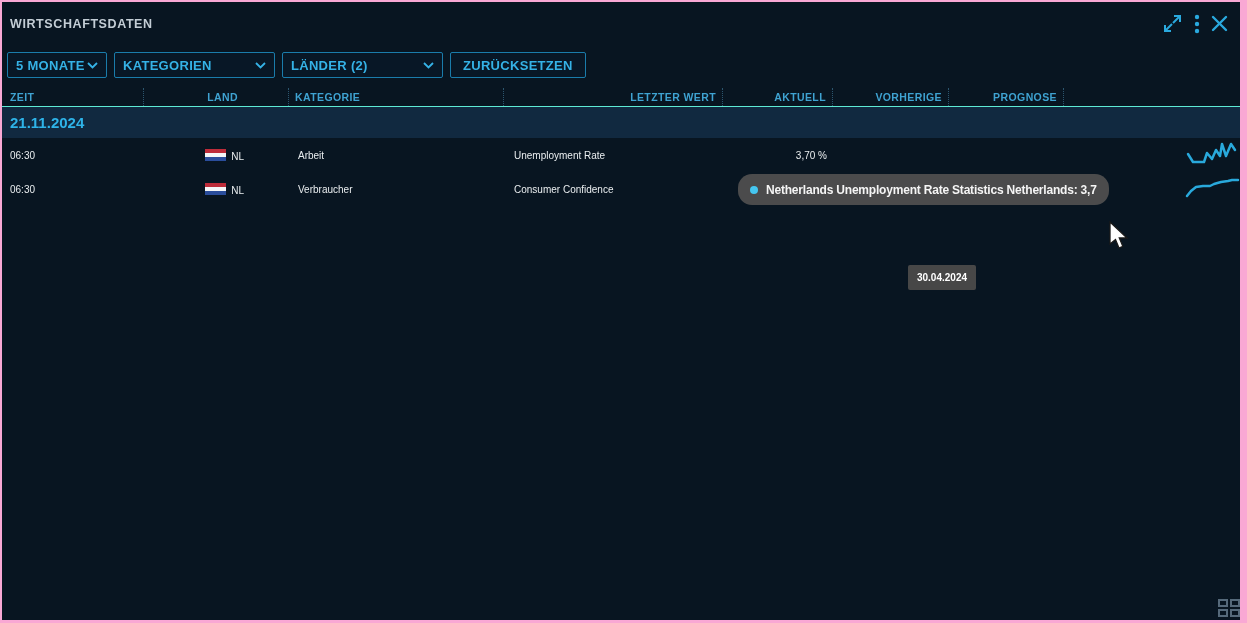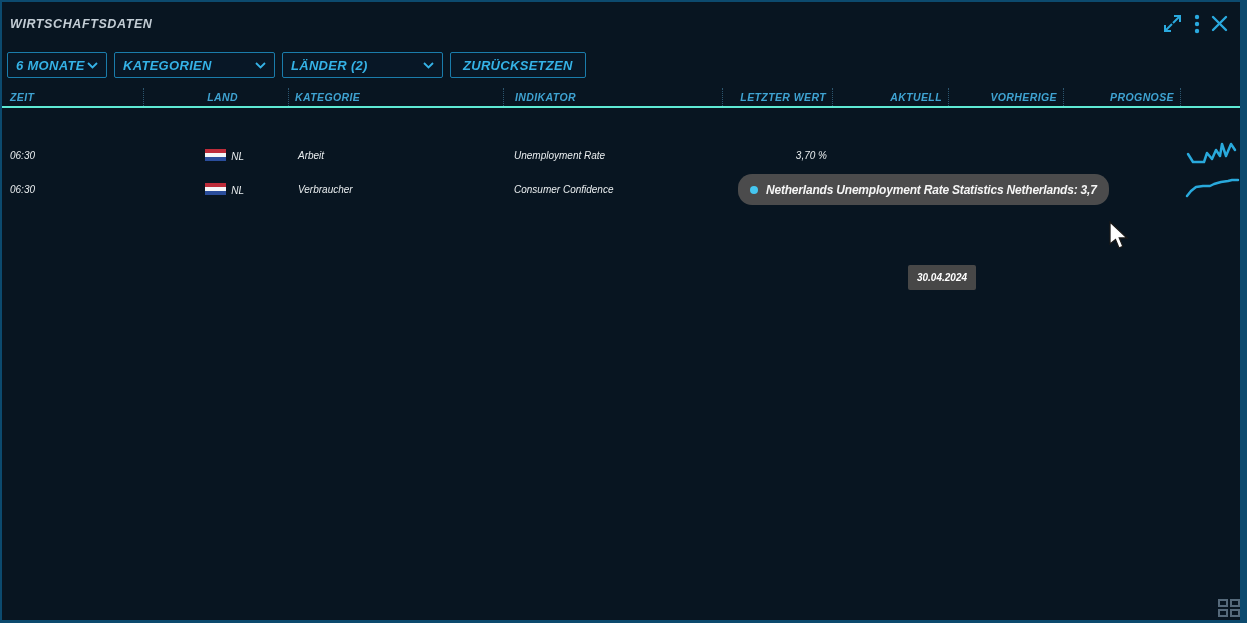--- a/index.html
+++ b/index.html
@@ -1,17 +1,17 @@
 <!DOCTYPE html>
 <html><head>
 <meta charset="utf-8">
 <style>
   html,body{margin:0;padding:0;}
   body{width:1247px;height:623px;font-family:"Liberation Sans",sans-serif;background:#132638;position:relative;overflow:hidden;}
-  .frame{position:absolute;inset:0;background:#0c4a6e;font-style:italic;}
+  .frame{position:absolute;inset:0;background:#f9a8d4;}
   .content{position:absolute;left:2px;top:2px;width:1238px;height:618px;background:#081521;overflow:hidden;}
 
   
   .titlebar{position:absolute;left:0;top:0;width:100%;height:48px;}
   .title{position:absolute;left:8px;top:15px;font-size:12.5px;font-weight:bold;color:#c3cdd5;letter-spacing:.6px;}
   .titlebar-icons{position:absolute;right:12px;top:11px;display:flex;gap:11px;align-items:center;}
   .titlebar-icons svg{display:block;cursor:pointer;}
 
   
   .filterbar{position:absolute;left:5px;top:50px;display:flex;gap:7px;}
@@ -102,21 +102,21 @@
         <g stroke="#2aa9de" stroke-width="2.4" stroke-linecap="round">
               <path d="M2,2 L15,15"></path>
               <path d="M15,2 L2,15"></path>
             </g>
       </svg>
     </div>
   </div>
 
   <div class="filterbar">
     <div class="dd w-sm">
-      <span>6 MONATE</span>
+      <span>5 MONATE</span>
       <svg width="11" height="7" viewBox="0 0 11 7">
             <polyline points="1,1 5.5,5.5 10,1" fill="none" stroke="#35b2e6" stroke-width="1.8"></polyline>
           </svg>
     </div>
     <div class="dd w-md">
       <span>KATEGORIEN</span>
       <svg width="11" height="7" viewBox="0 0 11 7">
             <polyline points="1,1 5.5,5.5 10,1" fill="none" stroke="#35b2e6" stroke-width="1.8"></polyline>
           </svg>
     </div>
@@ -126,28 +126,30 @@
             <polyline points="1,1 5.5,5.5 10,1" fill="none" stroke="#35b2e6" stroke-width="1.8"></polyline>
           </svg>
     </div>
     <div class="reset">ZURÜCKSETZEN</div>
   </div>
 
   <div class="thead">
     <div class="th">ZEIT</div>
     <div class="th land">LAND</div>
     <div class="th">KATEGORIE</div>
-    <div class="th ind">INDIKATOR</div>
     <div class="th ar">LETZTER WERT</div>
     <div class="th ar">AKTUELL</div>
     <div class="th ar">VORHERIGE</div>
     <div class="th ar">PROGNOSE</div>
     <div class="th"></div>
   </div>
 
+  <div class="daterow">
+    <span>21.11.2024</span>
+  </div>
 
   <div class="rows">
     <div class="trow">
       <div class="td zeit">06:30</div>
       <div class="td land"><span class="flag"></span><span>NL</span></div>
       <div class="td">Arbeit</div>
       <div class="td ind" style="padding-left:11px;">Unemployment Rate</div>
       <div class="td ar">3,70 %</div>
       <div class="td ar"></div>
       <div class="td ar"></div>

